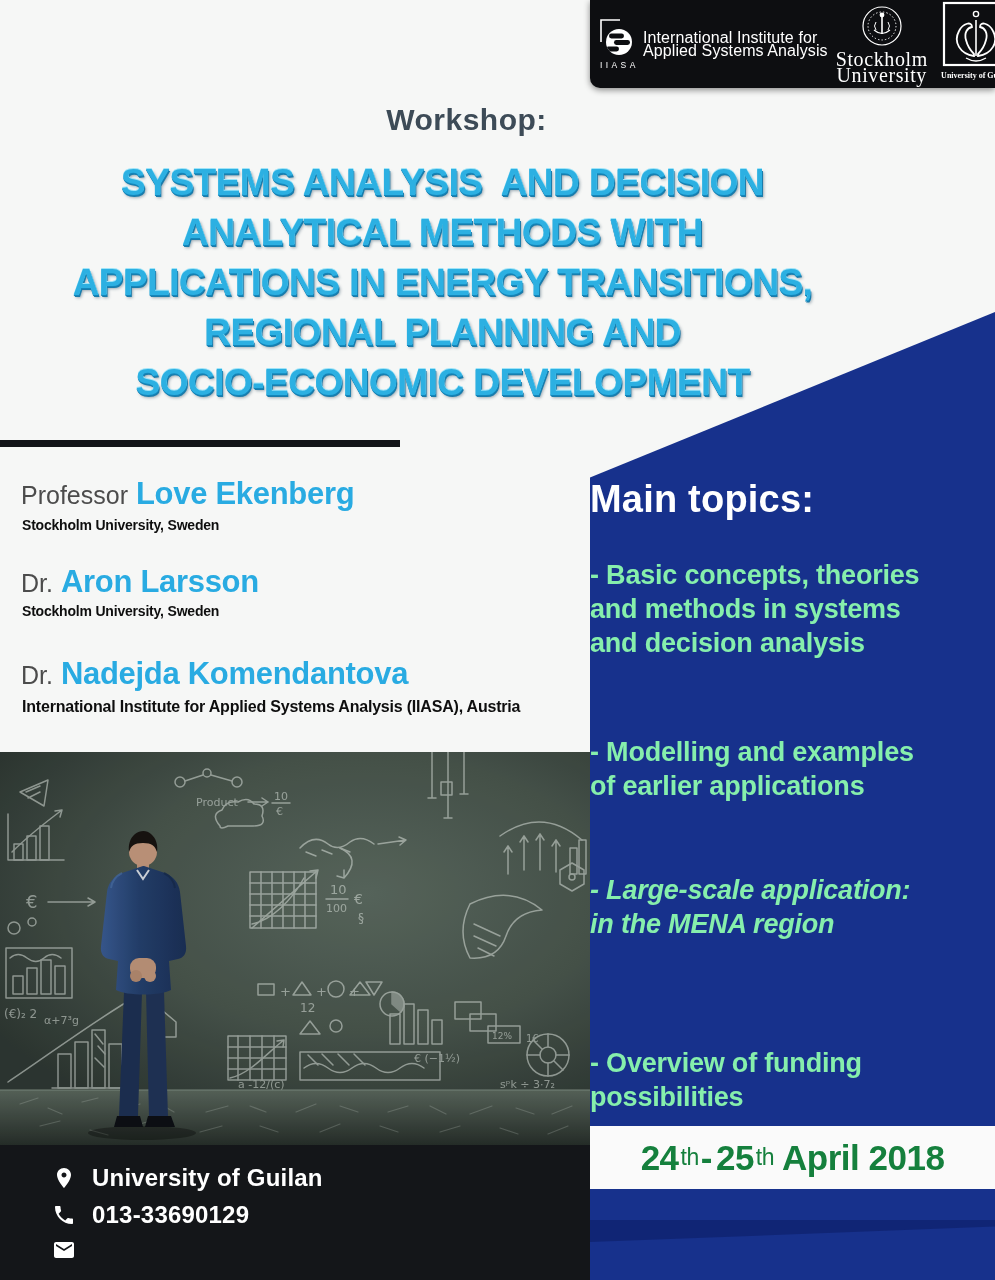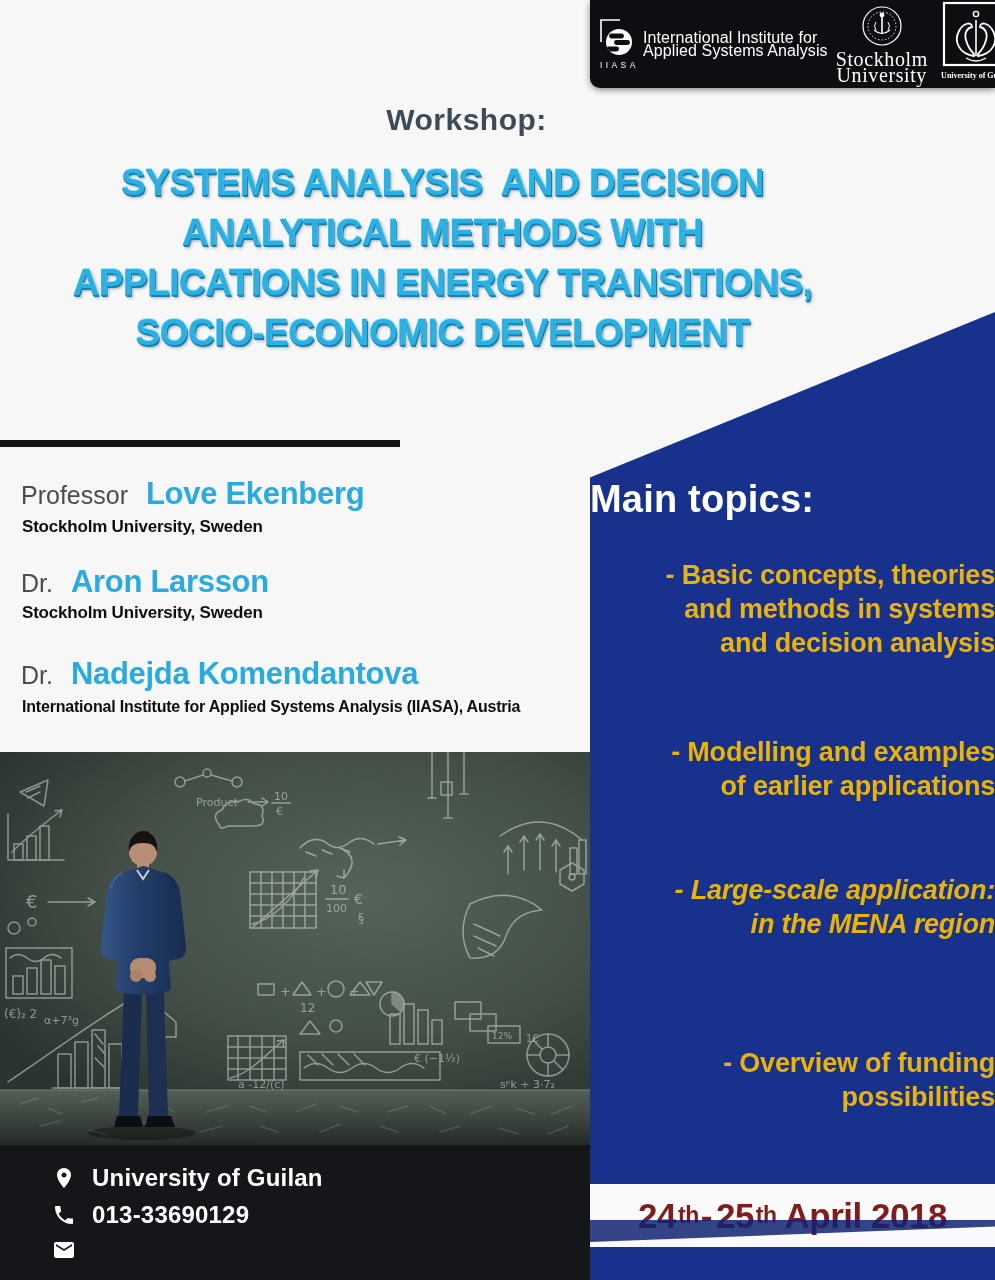--- a/index.html
+++ b/index.html
@@ -27,24 +27,24 @@
   }
   .titles{position:absolute;top:158px;left:0;width:885px;text-align:center;}
   .title-line{
     white-space:pre;font-size:37px;font-weight:bold;line-height:50px;letter-spacing:-.5px;
     color:#2cb0e2;
     text-shadow:0 -1px 0 #9fe4f8, 0 1px 0 #1486ba, 1px 2px 0 #1a7cab, 2px 3px 3px rgba(55,85,105,.45);
   }
   
   .divider{position:absolute;top:440px;left:0;width:400px;height:7px;background:#121418;}
   
-  .speaker-row{position:absolute;left:21px;display:flex;align-items:baseline;gap:18px;}
+  .speaker-row{position:absolute;left:21px;display:flex;align-items:baseline;gap:8px;}
   .speaker-title{font-size:25px;font-weight:500;color:#4c4c4c;}
   .speaker-name{font-size:31px;font-weight:bold;color:#29abe2;letter-spacing:-.3px;}
-  .speaker-affil{position:absolute;left:22px;font-size:17px;font-weight:bold;color:#0e0e0e;letter-spacing:-.2px;}
+  .speaker-affil{position:absolute;left:22px;font-size:14px;font-weight:bold;color:#0e0e0e;letter-spacing:-.2px;}
   .speaker-affil.small{font-size:16px;}
   
   .photo{position:absolute;left:0;top:752px;width:590px;height:393px;}
   
   .contact{
     position:absolute;left:0;top:1145px;width:590px;height:135px;background:#141619;
     display:flex;flex-direction:column;justify-content:center;gap:9px;
     padding-left:52px;box-sizing:border-box;
   }
   .contact-row{display:flex;align-items:center;gap:16px;color:#fff;}
@@ -54,30 +54,30 @@
   .blue-col{
     position:absolute;left:590px;top:312px;width:405px;height:968px;
     background:#17318c;
     clip-path:polygon(0 17.1%,100% 0,100% 100%,0 100%);
   }
   .main-topics-heading{
     position:absolute;top:166px;left:0;width:100%;text-align:left;
     color:#fff;font-size:38px;font-weight:bold;letter-spacing:.2px;
   }
   .topic{
-    position:absolute;left:0;width:100%;text-align:right;
-    color:#eab308;font-size:27px;font-weight:bold;line-height:34px;letter-spacing:-.2px;
+    position:absolute;left:0;width:100%;text-align:left;
+    color:#86efac;font-size:27px;font-weight:bold;line-height:34px;letter-spacing:-.2px;
   }
   .topic-1{top:246px;} .topic-2{top:423px;} .topic-3{top:561px;font-style:italic;} .topic-4{top:734px;}
   .date-band{
-    position:absolute;top:872px;left:0;width:100%;height:63px;background:#fafafa;
+    position:absolute;top:814px;left:0;width:100%;height:63px;background:#fafafa;
     display:flex;align-items:center;justify-content:center;
-    color:#7f1d1d;font-weight:bold;font-size:35px;letter-spacing:-.5px;
-  }
-  .date-band .ord{font-size:23px;font-weight:bold;}
+    color:#15803d;font-weight:bold;font-size:35px;letter-spacing:-.5px;
+  }
+  .date-band .ord{font-size:23px;font-weight:normal;}
   .date-band .seg{padding:0 2px;}
   .band-shadow{
     position:absolute;top:908px;left:0;width:100%;height:22px;background:#0f2371;
     clip-path:polygon(0 0,100% 0,100% 30%,0 100%);opacity:.85;
   }
 </style>
 </head>
 <body>
 
 <div class="poster">
@@ -129,20 +129,21 @@
         <text x="40" y="78" fill="#fff" text-anchor="middle" font-size="8" font-family="Liberation Serif, serif" font-weight="bold">University of Guilan</text>
       </svg>
     </div>
   </div>
 
   <div class="kicker">Workshop:</div>
   <div class="titles">
     <div class="title-line">SYSTEMS ANALYSIS  AND DECISION</div>
     <div class="title-line">ANALYTICAL METHODS WITH</div>
     <div class="title-line">APPLICATIONS IN ENERGY TRANSITIONS,</div>
+    <div class="title-line">REGIONAL PLANNING AND</div>
     <div class="title-line">SOCIO-ECONOMIC DEVELOPMENT</div>
   </div>
 
   <div class="divider"></div>
 
   <div class="speaker-row" style="top:476px;">
     <span class="speaker-title">Professor</span>
     <span class="speaker-name">Love Ekenberg</span>
   </div>
   <div class="speaker-affil" style="top:517px;">Stockholm University, Sweden</div>

